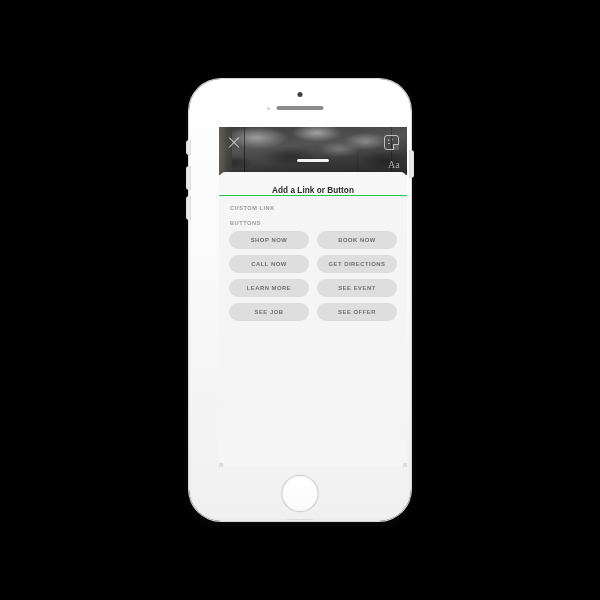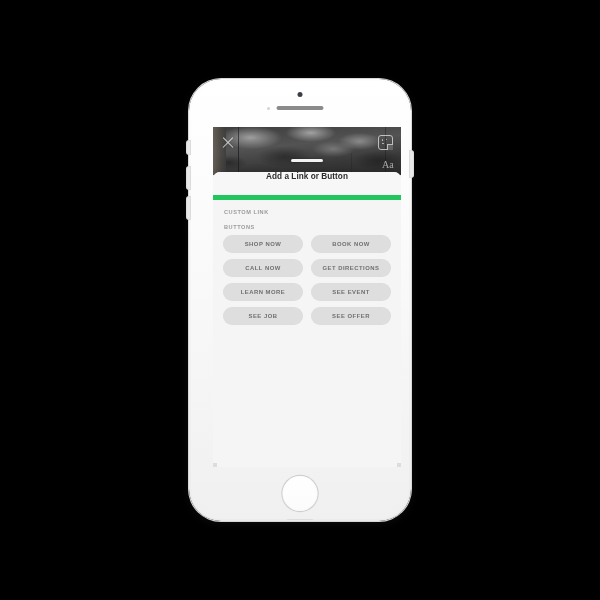--- a/index.html
+++ b/index.html
@@ -116,21 +116,21 @@
     transform: translateX(-50%);
     bottom: 1px;
     width: 26px; height: 1px;
     background: #dddddd;
     border-radius: 1px;
   }
 
   
   #screen {
     position: absolute;
-    left: 24px;
+    left: 30px;
     top: 48px;
     width: 188px;
     height: 340px;
     overflow: hidden;
     background: #f2f2f2;
     text-decoration: underline;
   }
 
   
   #photo-backdrop {
@@ -248,23 +248,23 @@
     width: 188px;
     height: 295px;
     background: #f5f5f5;
     border-radius: 7px 7px 0 0;
     box-shadow: 0 -2px 6px rgba(0,0,0,0.10);
     overflow: hidden;
   }
   #sheet-header {
     height: 23px;
     display: flex;
-    align-items: flex-start;
+    align-items: flex-end;
     justify-content: center;
-    border-bottom: 5px solid #22c55e;
+    border-bottom: 1px solid #22c55e;
     background: #f7f7f7;
   }
   #sheet-title {
     font-size: 8.2px;
     font-weight: bold;
     color: #2b2b2b;
     letter-spacing: .05px;
   }
 
   #sheet-body {

